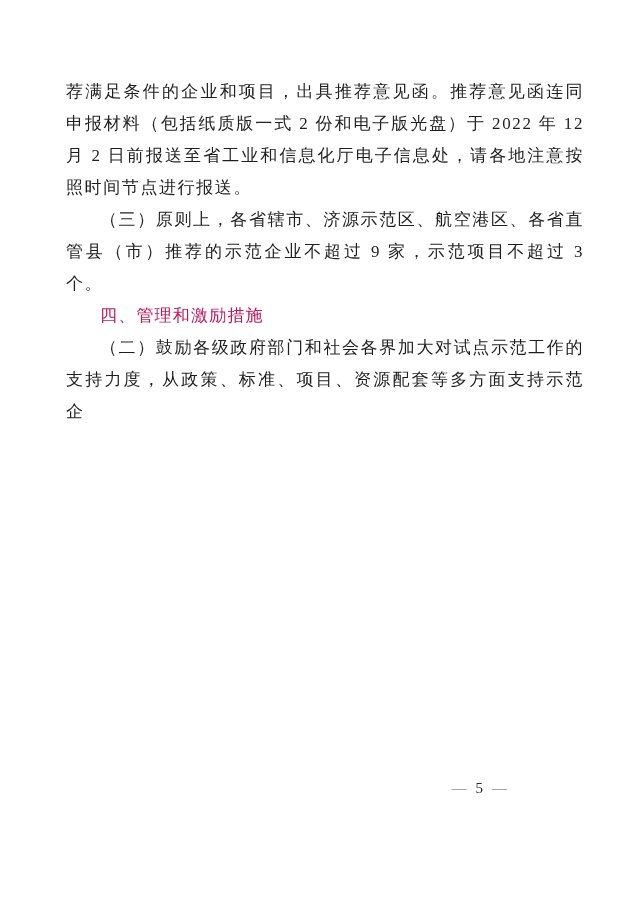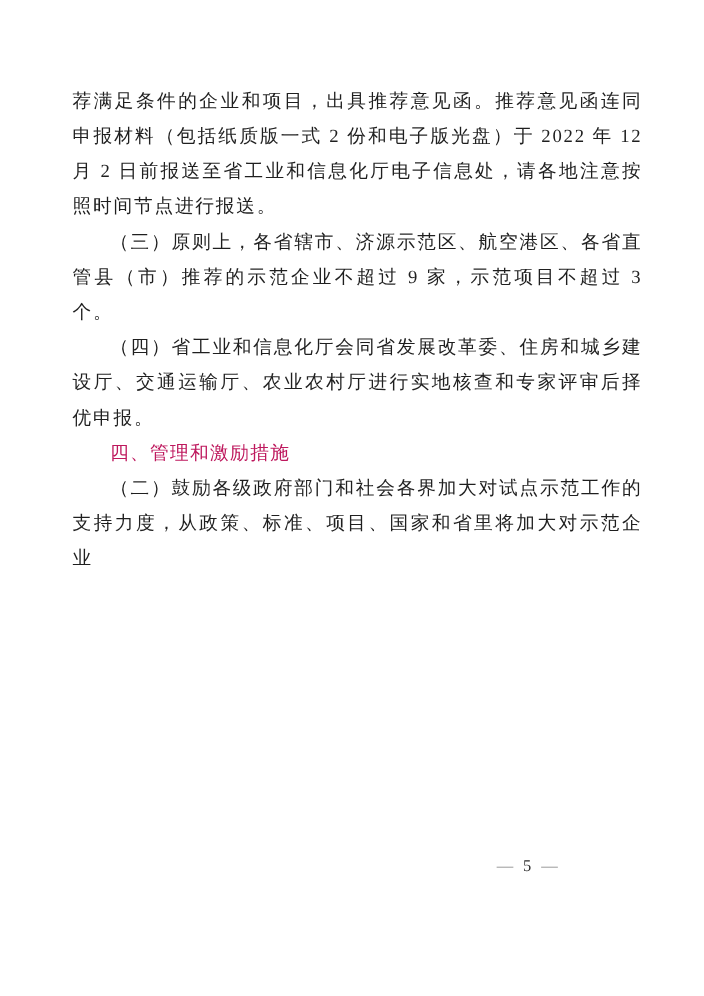--- a/index.html
+++ b/index.html
@@ -59,21 +59,20 @@
     color: #2b2b2b;
   }
 </style>
 </head>
 <body>
 
 <div class="page">
   <div class="content">
     <p class="para no-indent">荐满足条件的企业和项目，出具推荐意见函。推荐意见函连同申报材料（包括纸质版一式 2 份和电子版光盘）于 2022 年 12 月 2 日前报送至省工业和信息化厅电子信息处，请各地注意按照时间节点进行报送。</p>
     <p class="para">（三）原则上，各省辖市、济源示范区、航空港区、各省直管县（市）推荐的示范企业不超过 9 家，示范项目不超过 3 个。</p>
-    <p class="para">（四）省工业和信息化厅会同省发展改革委、住房和城乡建设厅、交通运输厅、农业农村厅进行实地核查和专家评审后择优申报。</p>
     <p class="para heading">四、管理和激励措施</p>
-    <p class="para">（二）鼓励各级政府部门和社会各界加大对试点示范工作的支持力度，从政策、标准、项目、国家和省里将加大对示范企业</p>
+    <p class="para">（二）鼓励各级政府部门和社会各界加大对试点示范工作的支持力度，从政策、标准、项目、资源配套等多方面支持示范企</p>
   </div>
 
   <div class="footer">
     <span class="dash">—</span><span class="num">5</span><span class="dash">—</span>
   </div>
 </div>
 
 </body></html>

